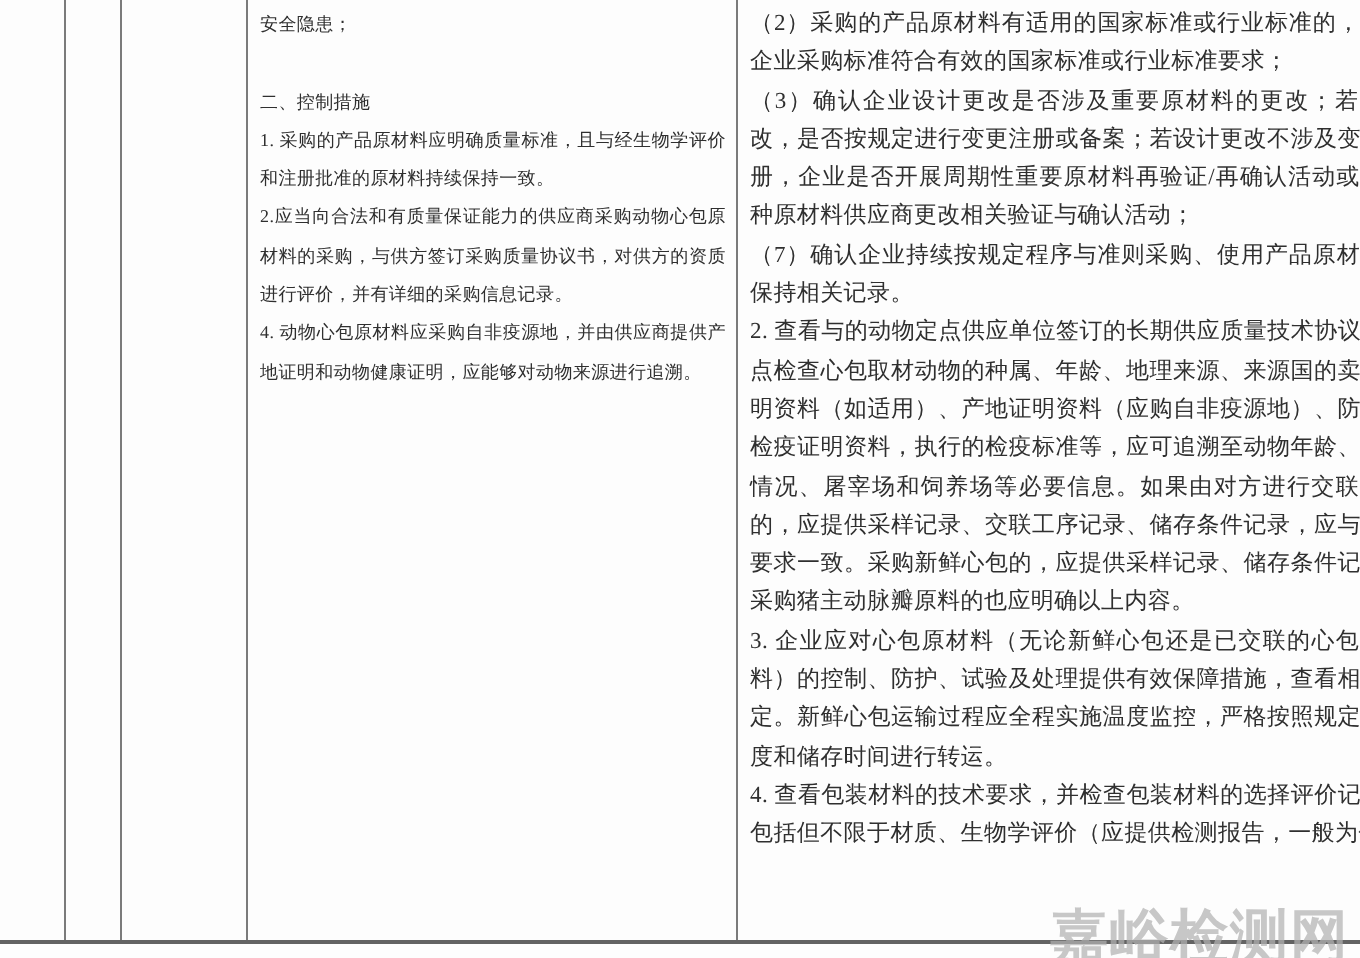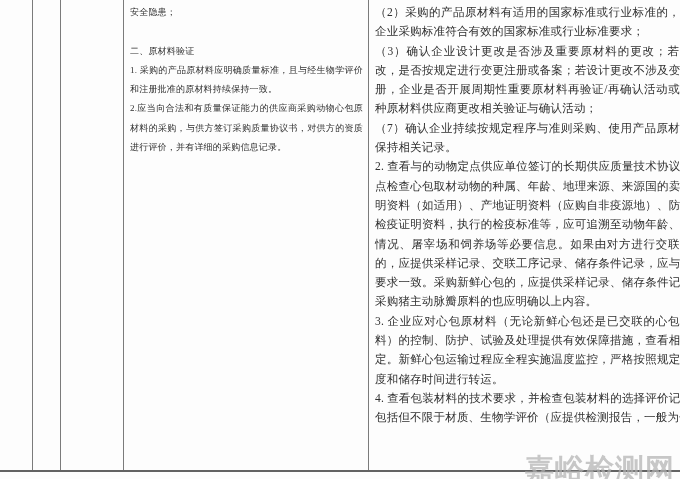--- a/index.html
+++ b/index.html
@@ -99,23 +99,24 @@
 <body>
 
 <div class="page">
 
   <div class="doc-table">
     <div class="cell cell-a"></div>
     <div class="cell cell-b"></div>
     <div class="cell cell-c">
         <p class="para">安全隐患；</p>
         <p class="para blank"></p>
-        <p class="para">二、原材料验证</p>
+        <p class="para">二、控制措施</p>
         <p class="para">1. 采购的产品原材料应明确质量标准，且与经生物学评价和注册批准的原材料持续保持一致。</p>
         <p class="para">2.应当向合法和有质量保证能力的供应商采购动物心包原材料的采购，与供方签订采购质量协议书，对供方的资质进行评价，并有详细的采购信息记录。</p>
+        <p class="para">4. 动物心包原材料应采购自非疫源地，并由供应商提供产地证明和动物健康证明，应能够对动物来源进行追溯。</p>
       </div>
     <div class="cell cell-d">
         <p class="para">（2）采购的产品原材料有适用的国家标准或行业标准的，确认企业采购标准符合有效的国家标准或行业标准要求；</p>
         <p class="para">（3）确认企业设计更改是否涉及重要原材料的更改；若有更改，是否按规定进行变更注册或备案；若设计更改不涉及变更注册，企业是否开展周期性重要原材料再验证/再确认活动或同品种原材料供应商更改相关验证与确认活动；</p>
         <p class="para">（7）确认企业持续按规定程序与准则采购、使用产品原材料并保持相关记录。</p>
         <p class="para">2. 查看与的动物定点供应单位签订的长期供应质量技术协议，重点检查心包取材动物的种属、年龄、地理来源、来源国的卖方声明资料（如适用）、产地证明资料（应购自非疫源地）、防疫及检疫证明资料，执行的检疫标准等，应可追溯至动物年龄、检疫情况、屠宰场和饲养场等必要信息。如果由对方进行交联处理的，应提供采样记录、交联工序记录、储存条件记录，应与工艺要求一致。采购新鲜心包的，应提供采样记录、储存条件记录。采购猪主动脉瓣原料的也应明确以上内容。</p>
         <p class="para">3. 企业应对心包原材料（无论新鲜心包还是已交联的心包原材料）的控制、防护、试验及处理提供有效保障措施，查看相关规定。新鲜心包运输过程应全程实施温度监控，严格按照规定的温度和储存时间进行转运。</p>
         <p class="para">4. 查看包装材料的技术要求，并检查包装材料的选择评价记录，包括但不限于材质、生物学评价（应提供检测报告，一般为供方</p>
       </div>
   </div>

